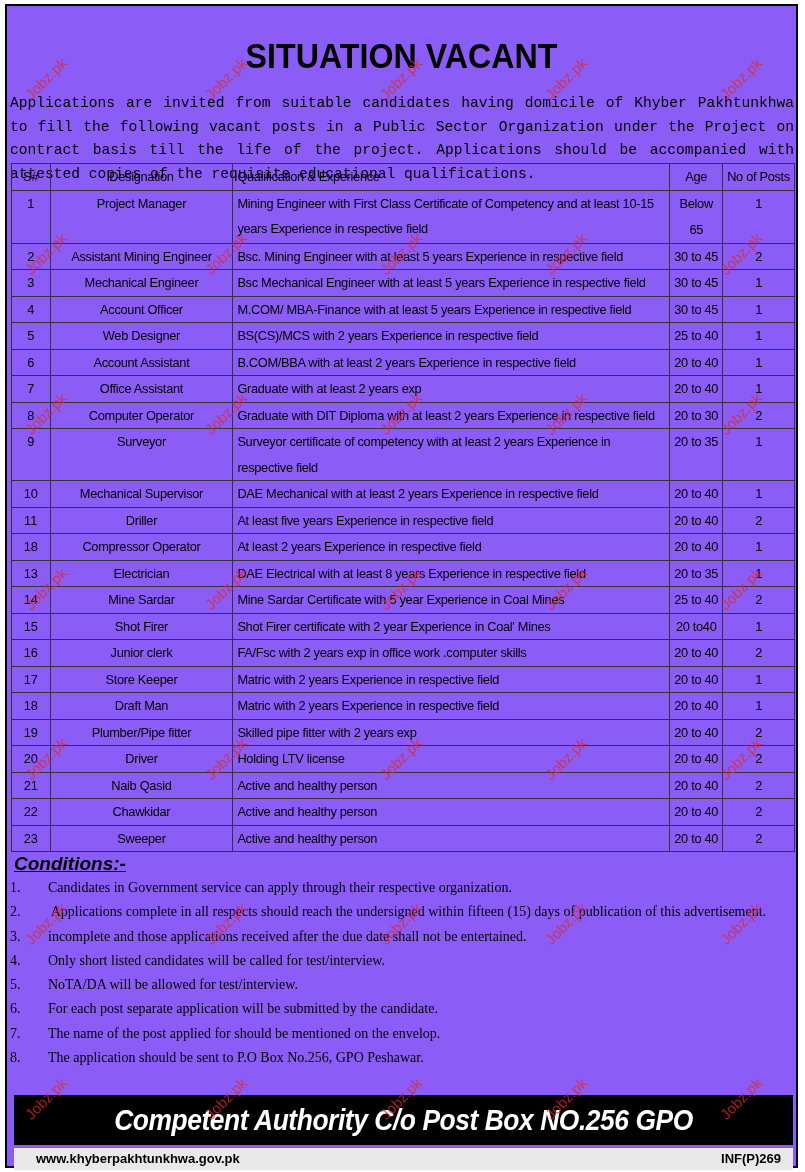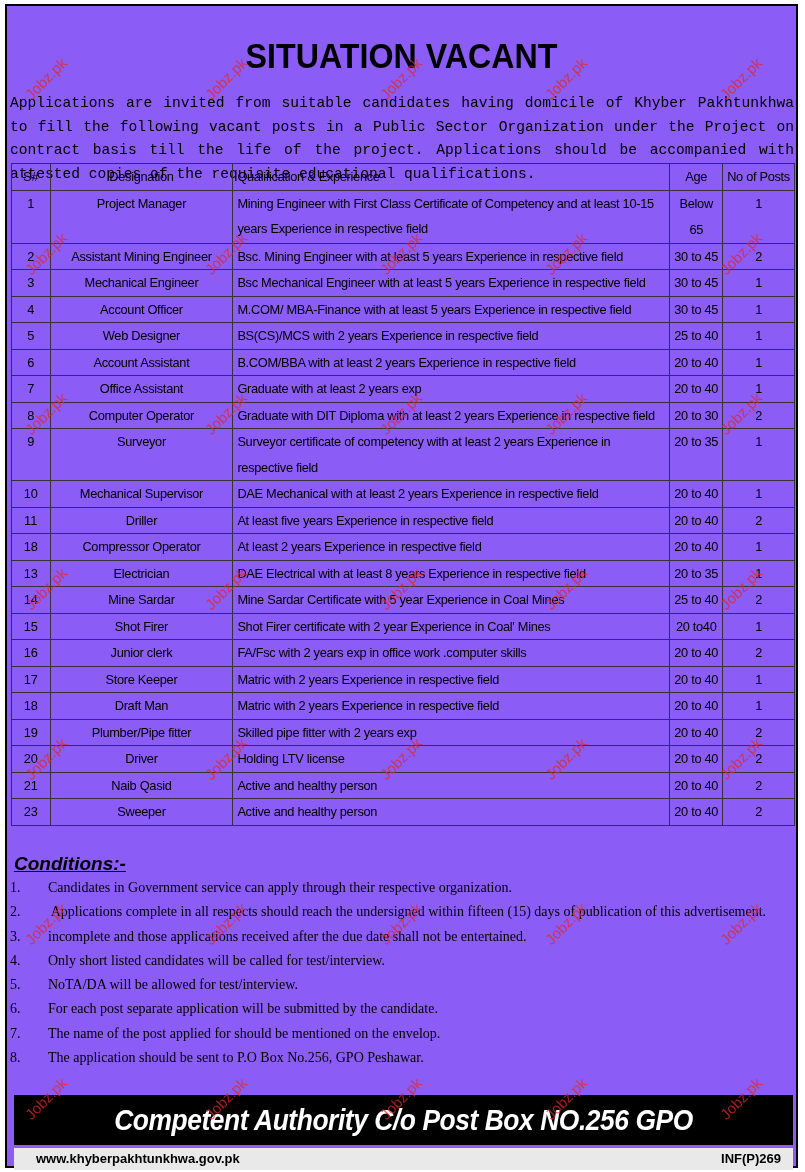--- a/index.html
+++ b/index.html
@@ -182,20 +182,27 @@
         <tr>
           <td class="c-sn">20</td>
           <td class="c-des">Driver</td>
           <td class="c-qual">Holding LTV license</td>
           <td class="c-age">20 to 40</td>
           <td class="c-posts">2</td>
         </tr>
         <tr>
           <td class="c-sn">21</td>
           <td class="c-des">Naib Qasid</td>
+          <td class="c-qual">Active and healthy person</td>
+          <td class="c-age">20 to 40</td>
+          <td class="c-posts">2</td>
+        </tr>
+        <tr>
+          <td class="c-sn">22</td>
+          <td class="c-des">Chawkidar</td>
           <td class="c-qual">Active and healthy person</td>
           <td class="c-age">20 to 40</td>
           <td class="c-posts">2</td>
         </tr>
         <tr>
           <td class="c-sn">23</td>
           <td class="c-des">Sweeper</td>
           <td class="c-qual">Active and healthy person</td>
           <td class="c-age">20 to 40</td>
           <td class="c-posts">2</td>

